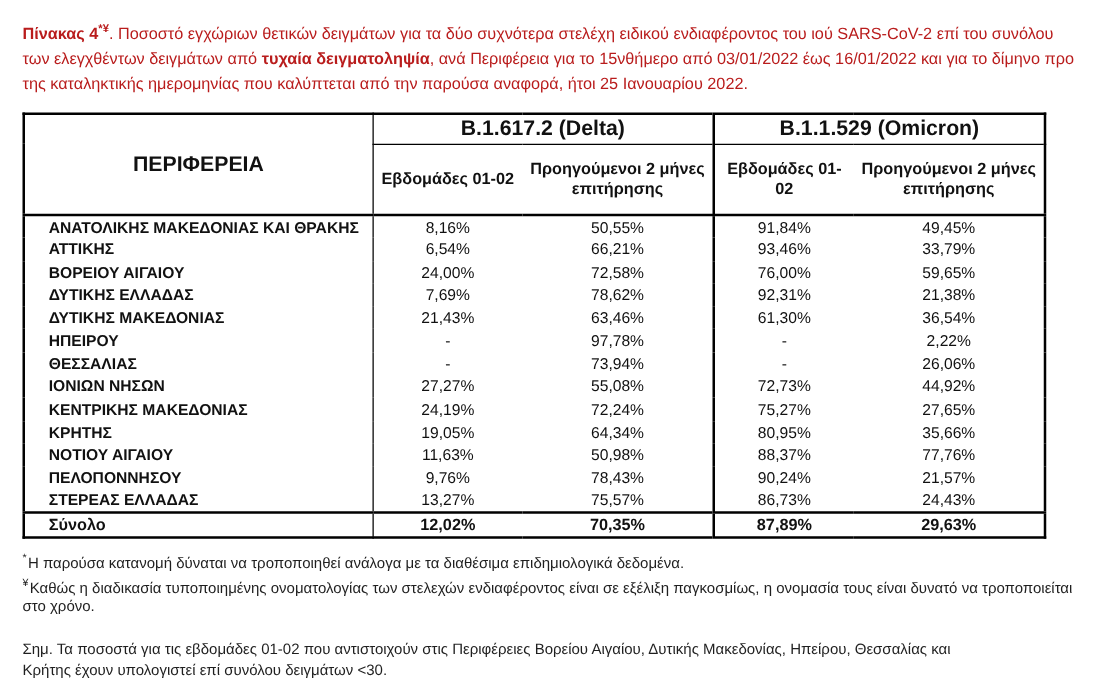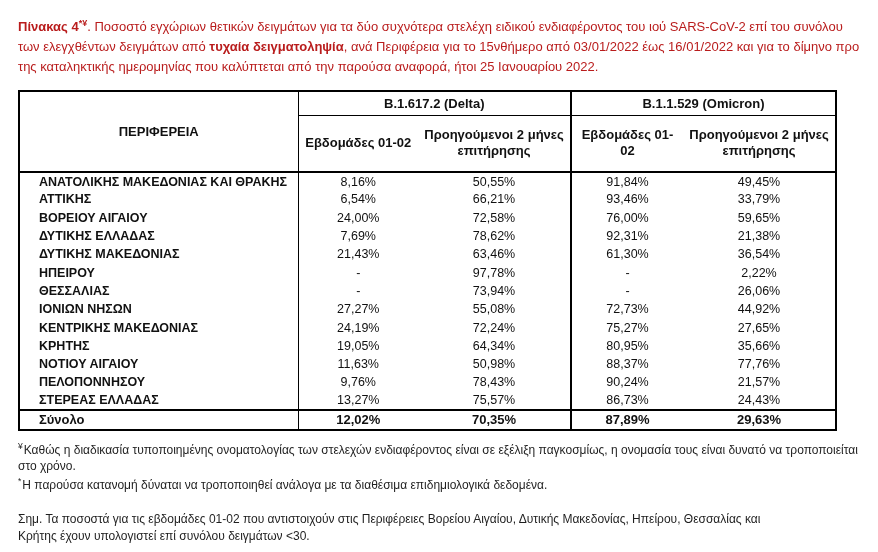--- a/index.html
+++ b/index.html
@@ -23,21 +23,21 @@
   .data-table {
     position: absolute;
     left: 18px; top: 90px;
     width: 817px;
     border-collapse: collapse;
     table-layout: fixed;
     border: 2.5px solid #000;
     color: #111;
   }
   .data-table th, .data-table td { padding: 0; vertical-align: middle; }
-  .group-row th { height: 24px; font-size: 13px; font-weight: bold; text-align: center; }
+  .group-row th { height: 24px; font-size: 17px; font-weight: bold; text-align: center; }
   .sub-row th { height: 57px; font-size: 13px; font-weight: bold; text-align: center; line-height: 16px; padding: 0 6px; }
   .region-head {
     font-size: 13px; font-weight: bold; text-align: center;
     border-right: 1.5px solid #000;
     border-bottom: 2px solid #000;
   }
   .group { border-bottom: 1.5px solid #000; }
   .b-right-thick { border-right: 2px solid #000; }
   .sub-row th { border-bottom: 2px solid #000; }
   tbody tr { height: 18.3px; }
@@ -193,18 +193,18 @@
         <td class="region">Σύνολο</td>
         <td class="val">12,02%</td>
         <td class="val b-right-thick">70,35%</td>
         <td class="val">87,89%</td>
         <td class="val">29,63%</td>
       </tr>
     </tfoot>
   </table>
 
   <div class="footnotes">
+    <p class="fn"><sup>*</sup><span>Η παρούσα κατανομή δύναται να τροποποιηθεί ανάλογα με τα διαθέσιμα επιδημιολογικά δεδομένα.</span></p>
     <p class="fn"><sup>¥</sup><span>Καθώς η διαδικασία τυποποιημένης ονοματολογίας των στελεχών ενδιαφέροντος είναι σε εξέλιξη παγκοσμίως, η ονομασία τους είναι δυνατό να τροποποιείται στο χρόνο.</span></p>
-    <p class="fn"><sup>*</sup><span>Η παρούσα κατανομή δύναται να τροποποιηθεί ανάλογα με τα διαθέσιμα επιδημιολογικά δεδομένα.</span></p>
     <p class="note">Σημ. Τα ποσοστά για τις εβδομάδες 01-02 που αντιστοιχούν στις Περιφέρειες Βορείου Αιγαίου, Δυτικής Μακεδονίας, Ηπείρου, Θεσσαλίας και Κρήτης έχουν υπολογιστεί επί συνόλου δειγμάτων &lt;30.</p>
   </div>
 
 </div>
 
 </body></html>

